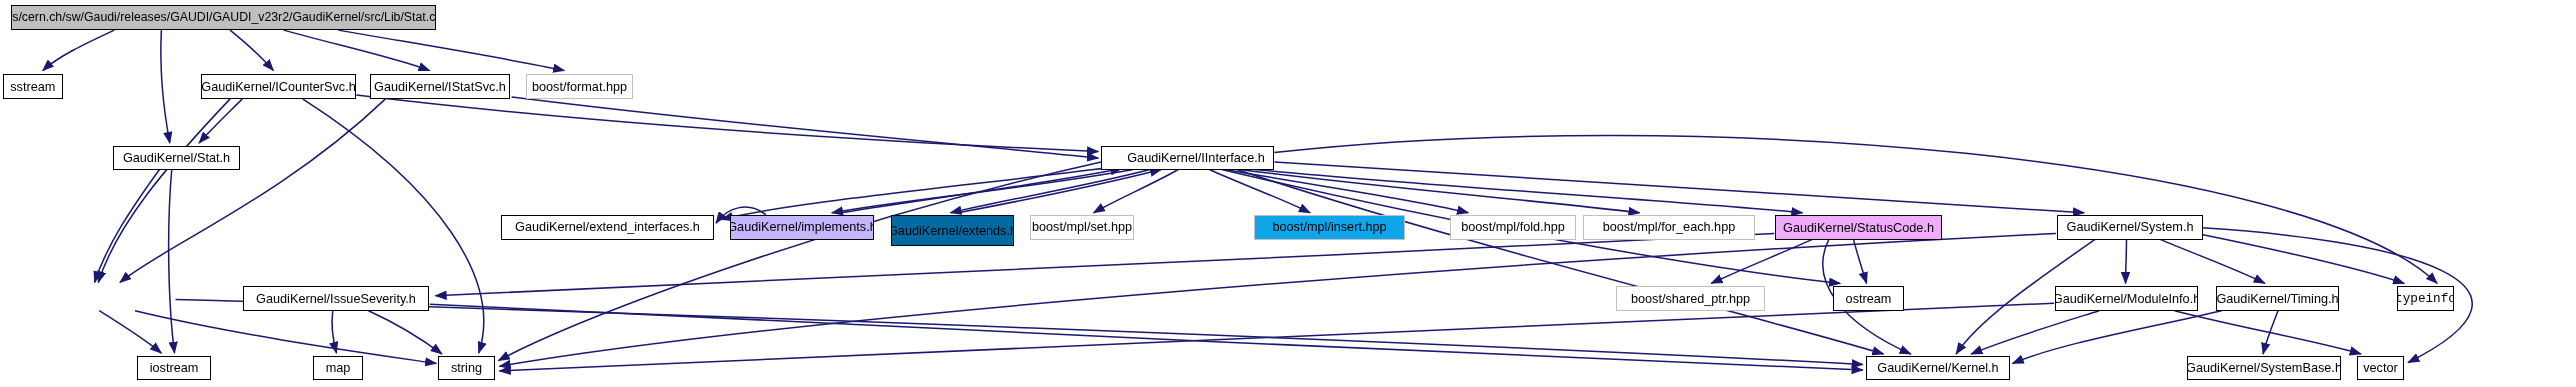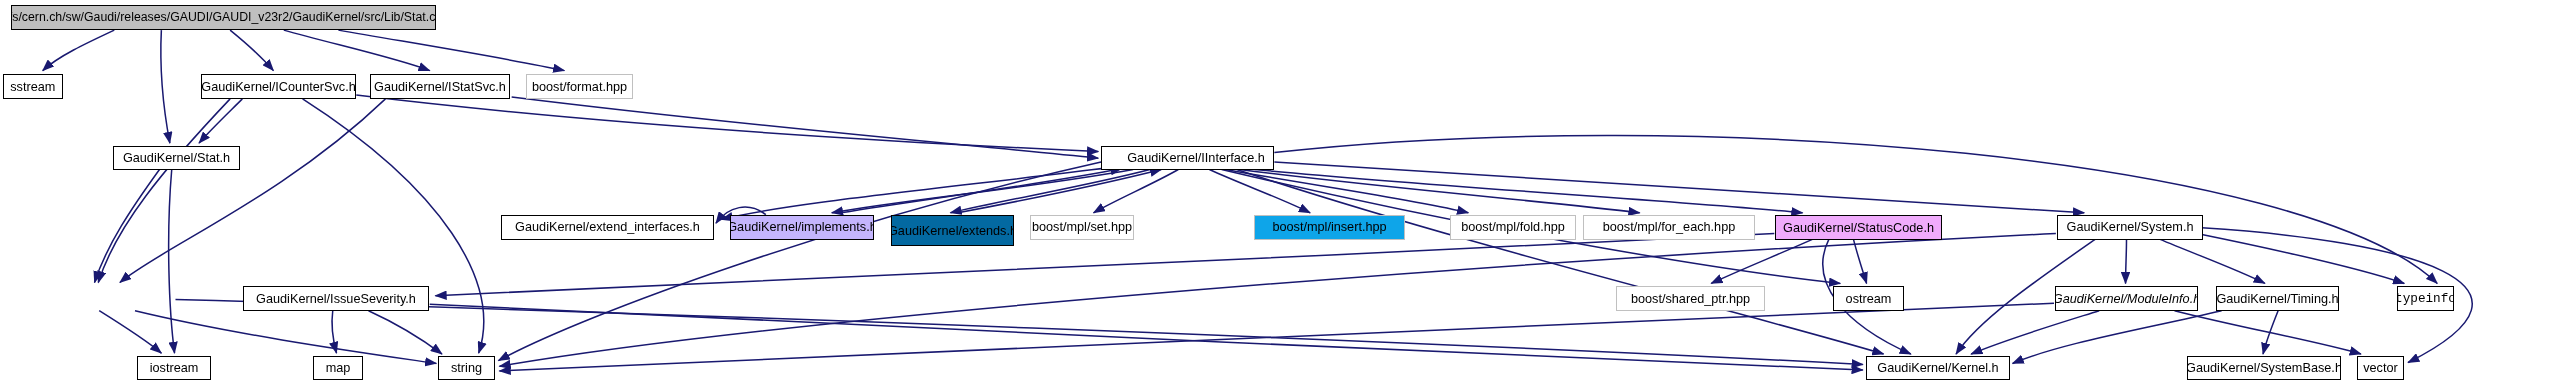--- a/index.html
+++ b/index.html
@@ -88,21 +88,21 @@
     <div class="node internal" style="left: 891px; top: 215px; width: 123px; height: 31px; background: #0369a1; border-color: rgb(0, 0, 0);">GaudiKernel/extends.h</div>
     <div class="node external" style="left: 1030px; top: 215px; width: 104px; height: 24.5px; background: rgb(255, 255, 255); border-color: rgb(192, 192, 192);">boost/mpl/set.hpp</div>
     <div class="node external" style="left: 1254px; top: 215px; width: 151px; height: 24.5px; background: #0ea5e9; border-color: rgb(192, 192, 192);">boost/mpl/insert.hpp</div>
     <div class="node external" style="left: 1426px; top: 215px; width: 126px; height: 24.5px; background: rgb(255, 255, 255); border-color: rgb(192, 192, 192); margin-left: 24px;">boost/mpl/fold.hpp</div>
     <div class="node external" style="left: 1583px; top: 215px; width: 172px; height: 24.5px; background: rgb(255, 255, 255); border-color: rgb(192, 192, 192);">boost/mpl/for_each.hpp</div>
     <div class="node internal" style="left: 1775px; top: 215px; width: 167px; height: 25px; background: #f0abfc; border-color: rgb(0, 0, 0);">GaudiKernel/StatusCode.h</div>
     <div class="node internal" style="left: 2057px; top: 215px; width: 146px; height: 24.5px; background: rgb(255, 255, 255); border-color: rgb(0, 0, 0);">GaudiKernel/System.h</div>
     <div class="node internal" style="left: 243px; top: 286px; width: 186px; height: 25.4px; background: rgb(255, 255, 255); border-color: rgb(0, 0, 0);">GaudiKernel/IssueSeverity.h</div>
     <div class="node external" style="left: 1616px; top: 286px; width: 149px; height: 25.4px; background: rgb(255, 255, 255); border-color: rgb(192, 192, 192);">boost/shared_ptr.hpp</div>
     <div class="node std" style="left: 1833px; top: 286px; width: 71px; height: 25.4px; background: rgb(255, 255, 255); border-color: rgb(0, 0, 0);">ostream</div>
-    <div class="node internal" style="left: 2055px; top: 286px; width: 143px; height: 25.4px; background: rgb(255, 255, 255); border-color: rgb(0, 0, 0); font-style: italic;">GaudiKernel/ModuleInfo.h</div>
+    <div class="node internal" style="left: 2055px; top: 286px; width: 143px; height: 25.4px; background: rgb(255, 255, 255); border-color: rgb(0, 0, 0);">GaudiKernel/ModuleInfo.h</div>
     <div class="node internal" style="left: 2216px; top: 286px; width: 123px; height: 25.4px; background: rgb(255, 255, 255); border-color: rgb(0, 0, 0);">GaudiKernel/Timing.h</div>
     <div class="node std" style="left: 2397px; top: 286px; width: 57px; height: 25.4px; background: rgb(255, 255, 255); border-color: rgb(0, 0, 0); font-family: Liberation Mono, monospace;">typeinfo</div>
     <div class="node std" style="left: 137px; top: 356px; width: 74px; height: 23.6px; background: rgb(255, 255, 255); border-color: rgb(0, 0, 0);">iostream</div>
     <div class="node std" style="left: 313px; top: 356px; width: 50px; height: 23.6px; background: rgb(255, 255, 255); border-color: rgb(0, 0, 0);">map</div>
     <div class="node std" style="left: 438px; top: 356px; width: 57px; height: 23.6px; background: rgb(255, 255, 255); border-color: rgb(0, 0, 0);">string</div>
     <div class="node internal" style="left: 1866px; top: 356px; width: 144px; height: 23.6px; background: rgb(255, 255, 255); border-color: rgb(0, 0, 0);">GaudiKernel/Kernel.h</div>
     <div class="node internal" style="left: 2187px; top: 356px; width: 154px; height: 23.6px; background: rgb(255, 255, 255); border-color: rgb(0, 0, 0);">GaudiKernel/SystemBase.h</div>
     <div class="node std" style="left: 2357px; top: 356px; width: 47px; height: 23.6px; background: rgb(255, 255, 255); border-color: rgb(0, 0, 0);">vector</div>
   </div>
 

